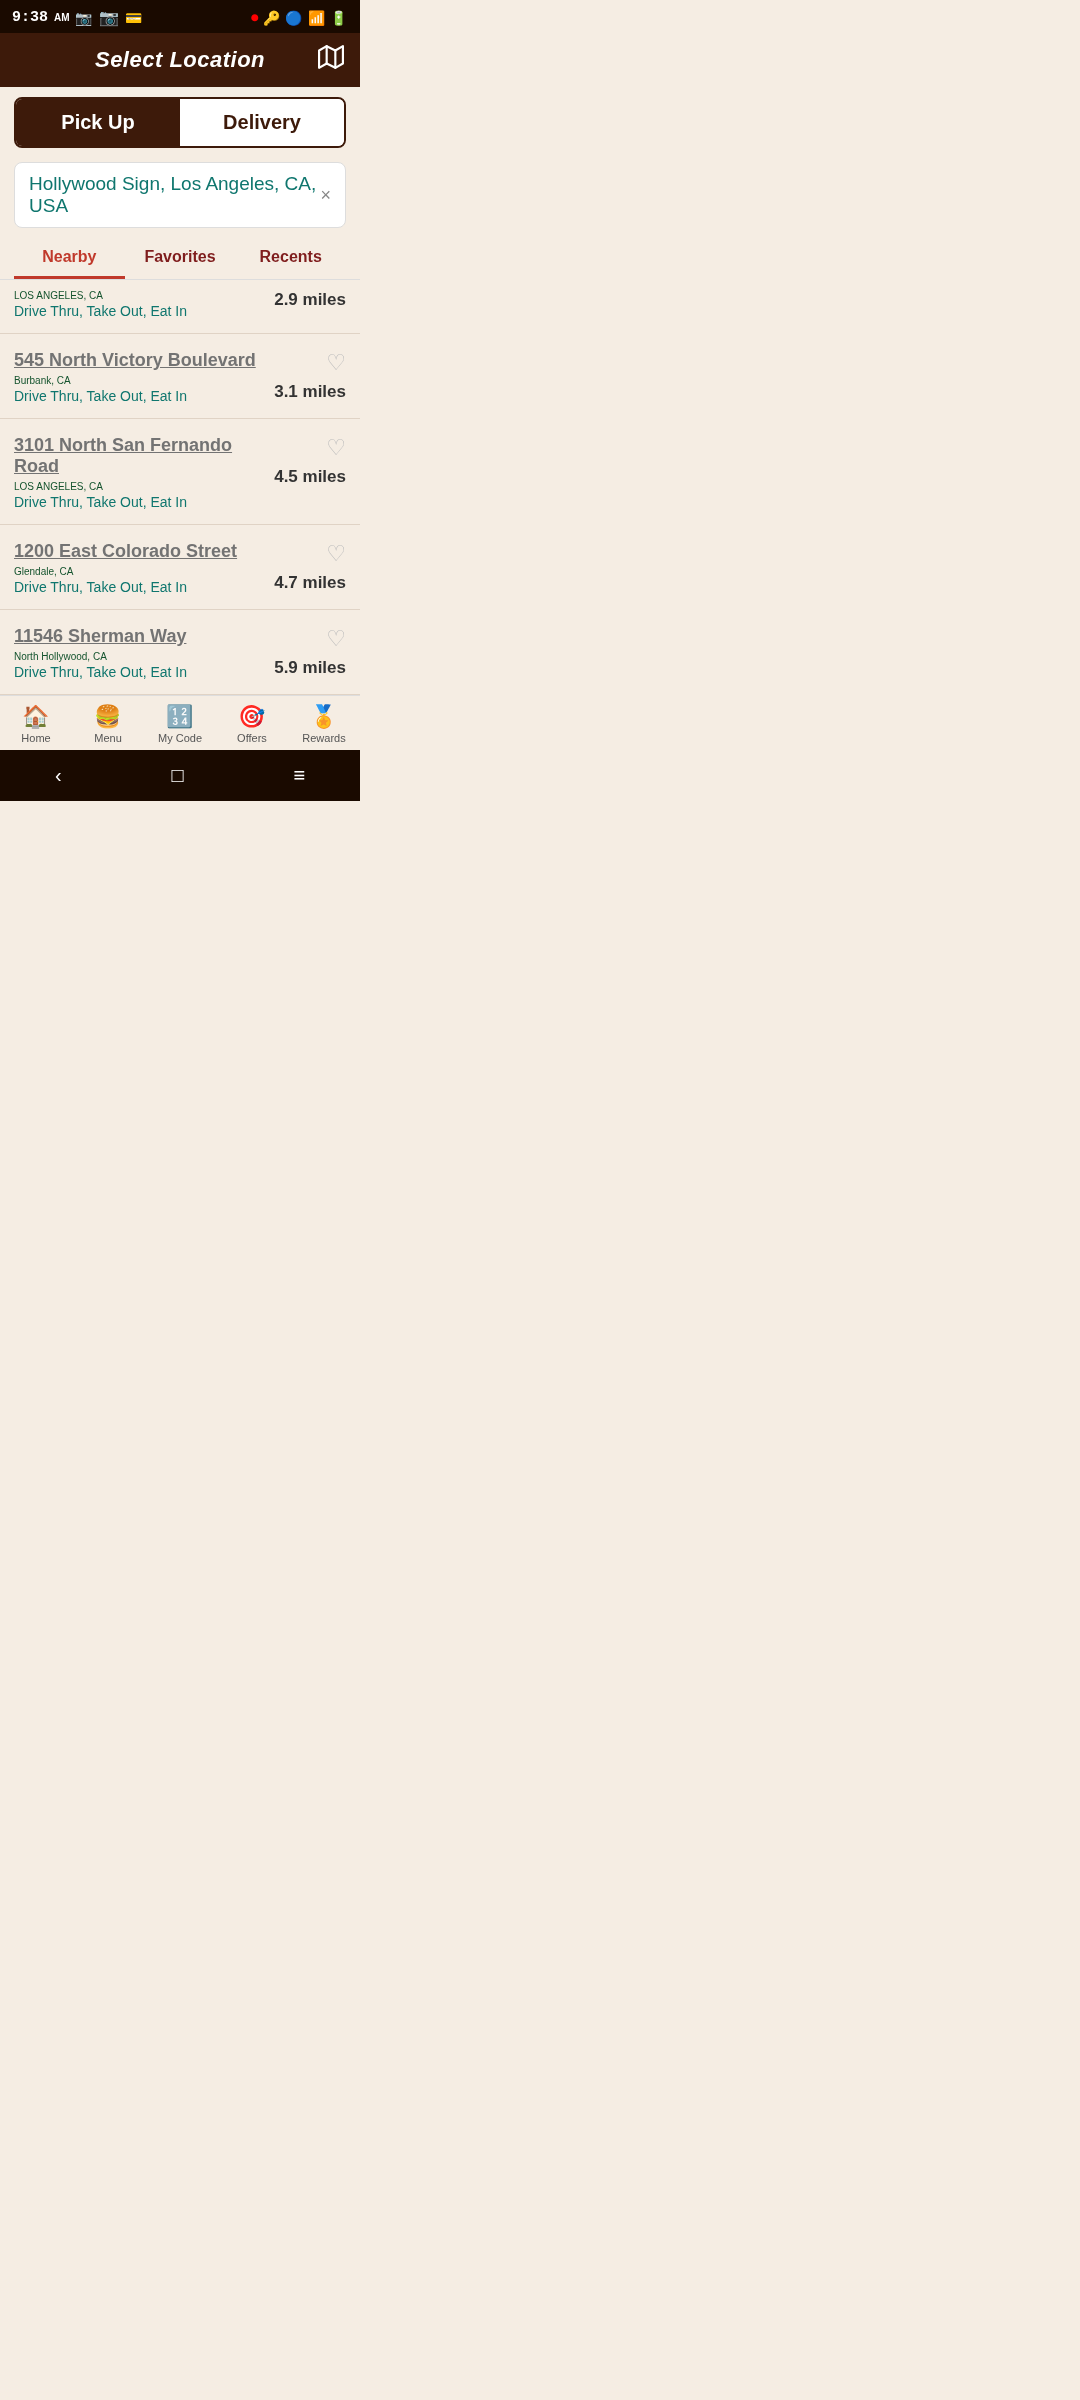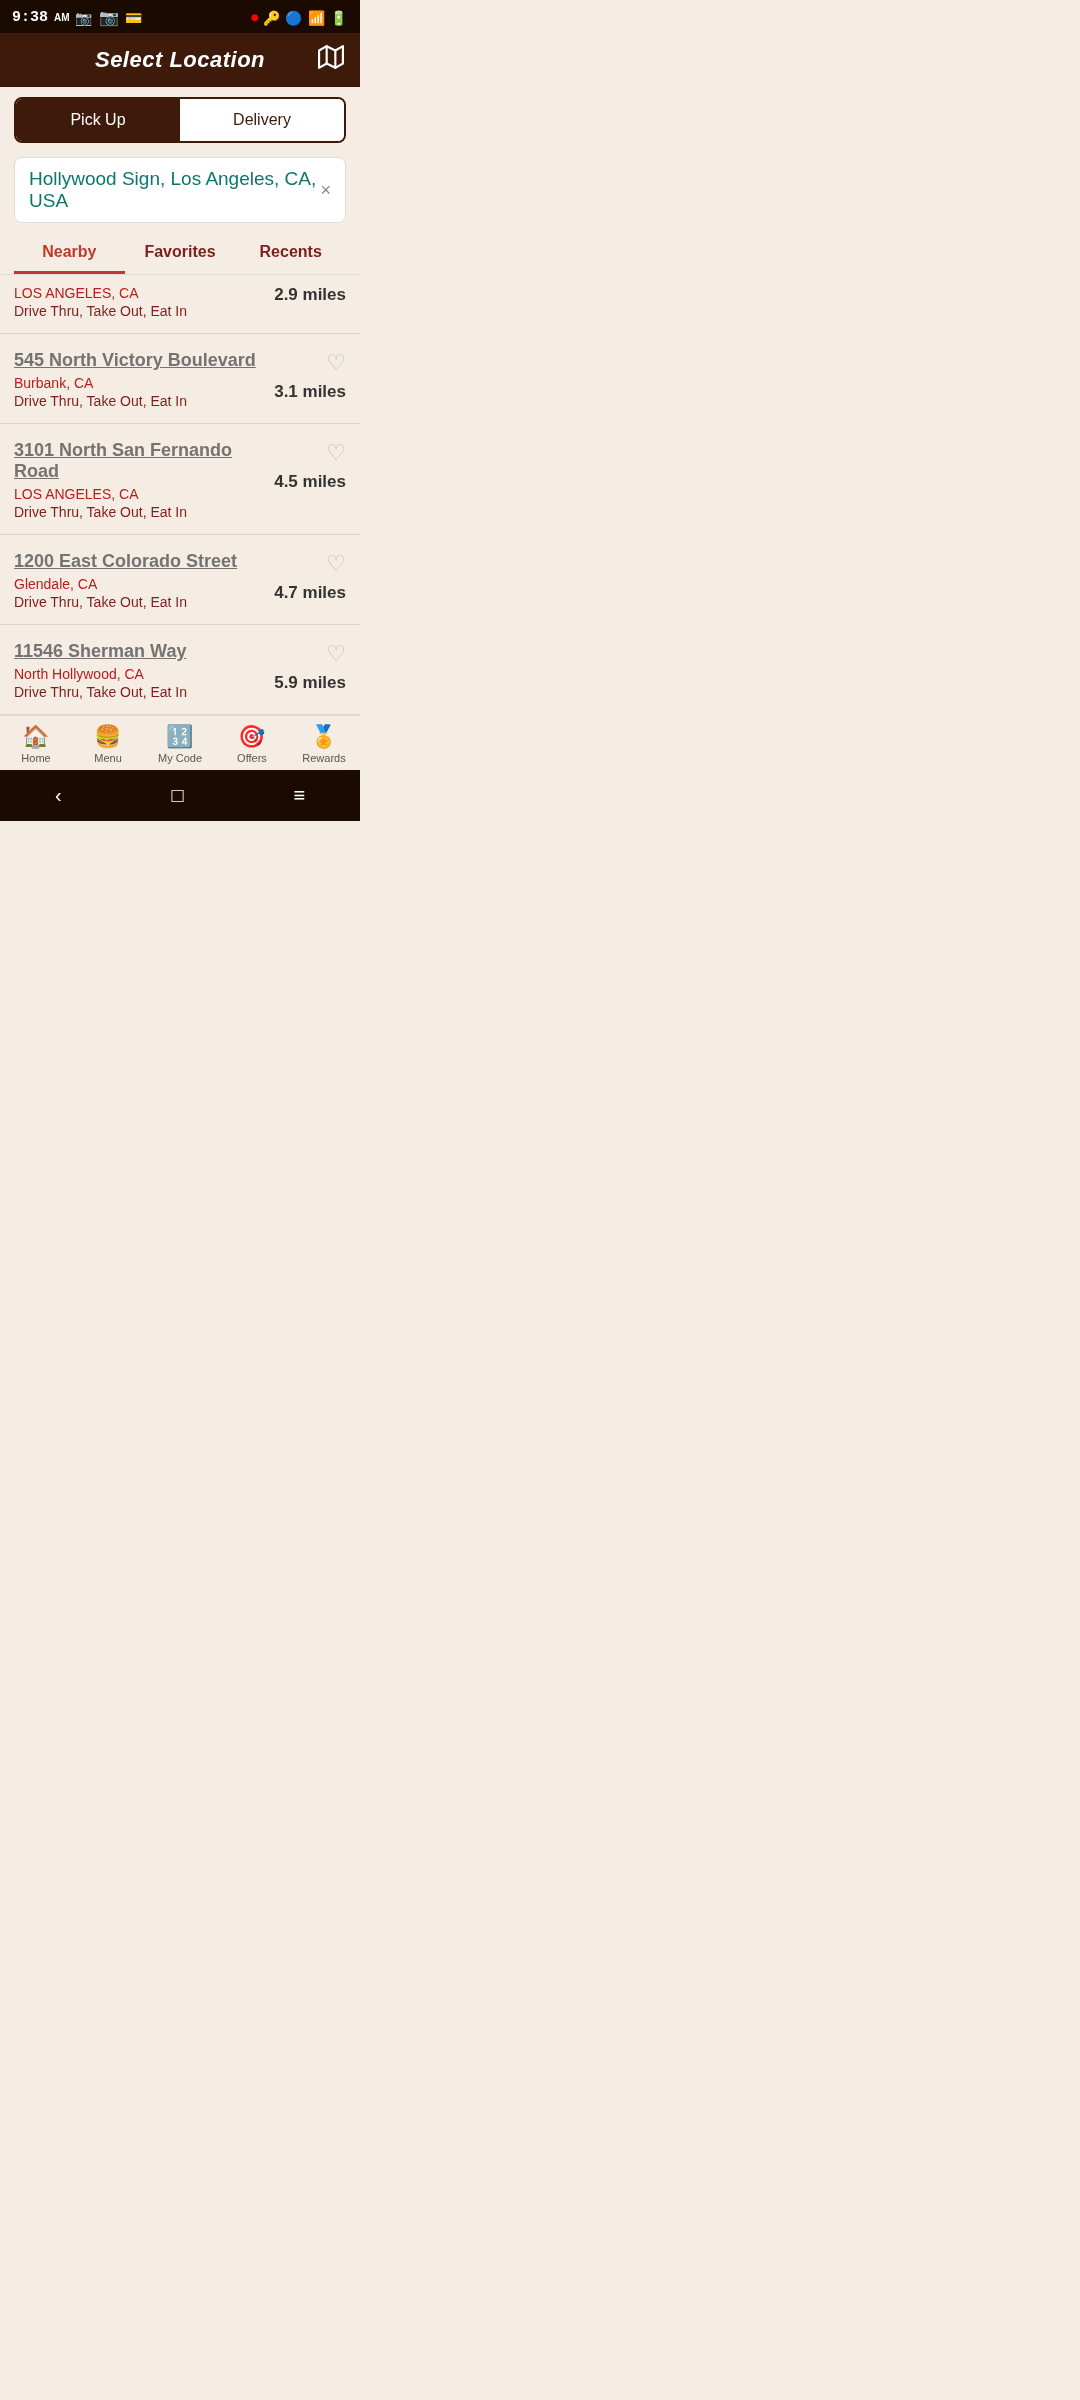--- a/index.html
+++ b/index.html
@@ -62,22 +62,22 @@
     .tab-switcher-inner {
       display: flex;
       border-radius: 8px;
       overflow: hidden;
       border: 2px solid #3d1a0a;
     }
     .tab-btn {
       flex: 1;
       padding: 12px;
       text-align: center;
-      font-size: 16px;
-      font-weight: 400;
+      font-size: 20px;
+      font-weight: 700;
       cursor: pointer;
       border: none;
       outline: none;
     }
     .tab-btn.active {
       background: #3d1a0a;
       color: white;
     }
     .tab-btn.inactive {
       background: white;
@@ -150,27 +150,27 @@
     }
     .location-info { flex: 1; padding-right: 10px; }
     .location-address {
       font-size: 18px;
       font-weight: 800;
       color: #737373;
       text-decoration: underline;
       margin-bottom: 4px;
     }
     .location-city {
-      font-size: 14px;
-      color: #b91c1c;
+      font-size: 10px;
+      color: #14532d;
       margin-bottom: 2px;
     }
     .location-services {
       font-size: 14px;
-      color: #7f1d1d;
+      color: #0f766e;
     }
     .location-right {
       display: flex;
       flex-direction: column;
       align-items: flex-end;
       gap: 6px;
     }
     .favorite-btn {
       background: none;
       border: none;

